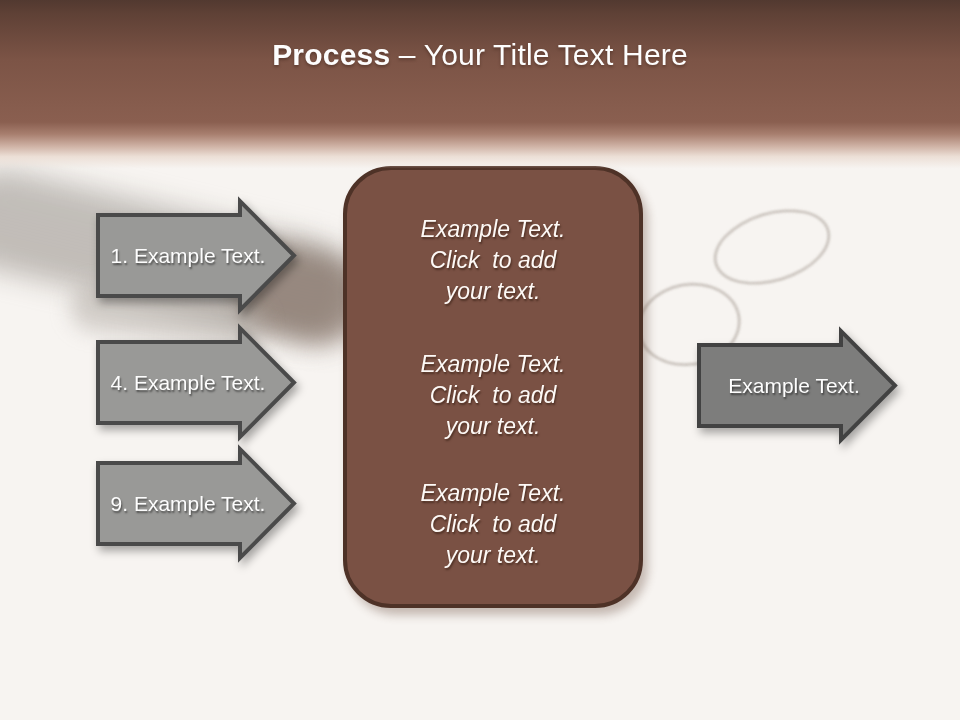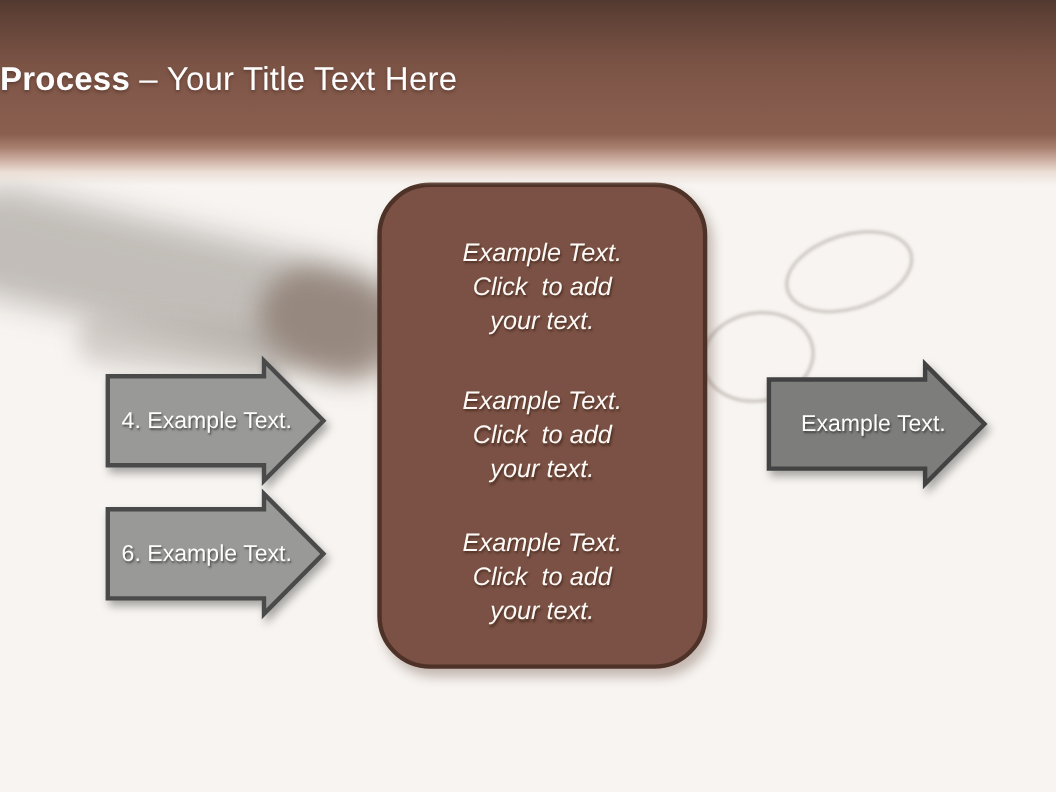--- a/index.html
+++ b/index.html
@@ -34,21 +34,21 @@
   .ring2 { left:637px; top:283px; width:98px; height:77px; transform:rotate(-10deg); }
 
   
   .header {
     position:absolute; left:0; top:0; width:960px; height:172px; z-index:3;
     background:linear-gradient(180deg,
       #523930 0%, #5f4136 8%, #7c5446 35%, #865c4d 60%, #8a5f50 71%,
       #a87f6f 78%, #cfb2a5 85%, #ecdfd6 91%, rgba(247,244,241,0) 98%);
   }
   .title {
-    margin:0; padding-top:55px; 
+    margin:0; padding-top:37px; text-align:center;
     font-size:30px; line-height:36px; font-weight:400; color:#fdfdfd;
     text-shadow:0 2px 3px rgba(55,32,22,.45);
     letter-spacing:.2px;
   }
   .title-bold { font-weight:700; }
 
   
   .arrow { position:absolute; width:206px; height:119px; z-index:2; }
   .arrow svg { position:absolute; inset:0; overflow:visible;
                filter:drop-shadow(3px 5px 4px rgba(0,0,0,.33)); }
@@ -93,33 +93,39 @@
     <div class="marker-nib"></div>
     <div class="marker-smudge"></div>
     <div class="ring ring1"></div>
     <div class="ring ring2"></div>
   </div>
 
   <header class="header">
     <h1 class="title"><span class="title-bold">Process</span><span> – Your Title Text Here</span></h1>
   </header>
 
+  <div class="arrow a1">
+    <svg viewBox="0 0 206 119">
+      <polygon class="poly-left" points="5,19 147,19 147,5 201,59.5 147,114 147,100 5,100"></polygon>
+    </svg>
+    <span class="arrow-label">1. Example Text.</span>
+  </div>
 
   <div class="arrow a2">
     <svg viewBox="0 0 206 119">
       <polygon class="poly-left" points="5,19 147,19 147,5 201,59.5 147,114 147,100 5,100"></polygon>
     </svg>
     <span class="arrow-label">4. Example Text.</span>
   </div>
 
   <div class="arrow a3">
     <svg viewBox="0 0 206 119">
       <polygon class="poly-left" points="5,19 147,19 147,5 201,59.5 147,114 147,100 5,100"></polygon>
     </svg>
-    <span class="arrow-label">6. Example Text.</span>
+    <span class="arrow-label">9. Example Text.</span>
   </div>
 
   <div class="panel">
     <p class="panel-block b1">Example Text.
 Click  to add
 your text.</p>
     <p class="panel-block b2">Example Text.
 Click  to add
 your text.</p>
     <p class="panel-block b3">Example Text.

